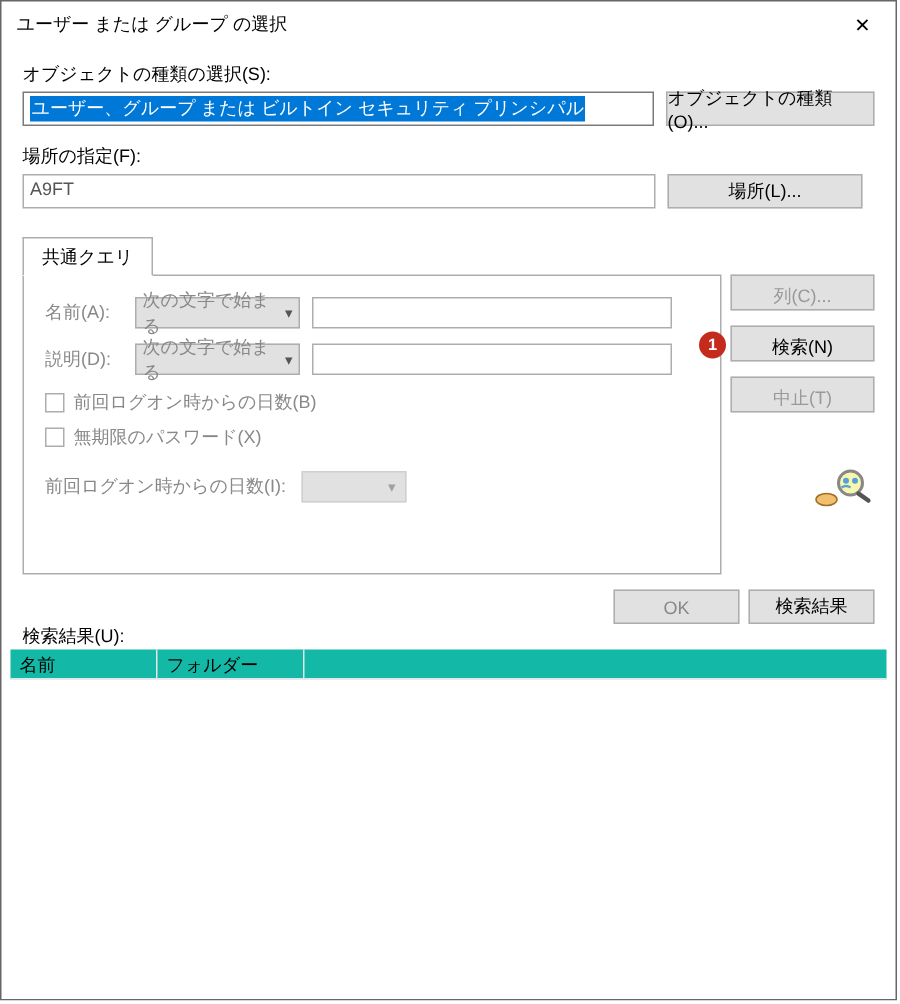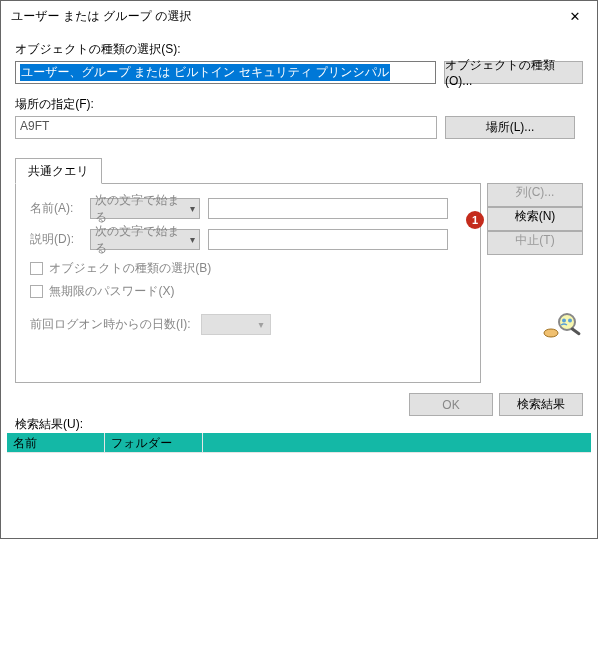--- a/index.html
+++ b/index.html
@@ -5,21 +5,21 @@
   html, body {
     margin: 0;
     padding: 0;
     font-family: "Yu Gothic UI", "Meiryo UI", "MS UI Gothic", sans-serif;
     font-size: 12px;
     background: #fff;
     color: #000;
   }
   .window {
     width: 598px;
-    height: 539px;
+    height: 667px;
     border: 1px solid #666;
     background: #fff;
     position: relative;
     box-sizing: border-box;
     overflow: hidden;
   }
   .titlebar {
     height: 30px;
     display: flex;
     align-items: center;
@@ -174,24 +174,25 @@
     top: 182px;
     right: 14px;
     width: 96px;
   }
   .right-btn {
     width: 96px;
     height: 24px;
     border: 1px solid #adadad;
     background: #e1e1e1;
     display: flex;
-    align-items: flex-start;
+    align-items: flex-end;
     justify-content: center;
     font-size: 12px;
     box-sizing: border-box;
+    margin-bottom: 10px;
     position: relative;
   }
   .right-btn.disabled { color:#999; }
   .badge {
     position: absolute;
     left: -22px;
     top: 3px;
     width: 18px; height: 18px;
     border-radius: 50%;
     background: #c42b1c;
@@ -311,21 +312,21 @@
           <div class="lbl">説明(D):</div>
           <div class="select">
             <span>次の文字で始まる</span>
             <span class="chev">▾</span>
           </div>
           <div class="small-input"></div>
         </div>
 
         <div class="chk-row">
           <div class="chk"></div>
-          <span>オブジェクトの種類の選択(B)</span>
+          <span>前回ログオン時からの日数(B)</span>
         </div>
         <div class="chk-row">
           <div class="chk"></div>
           <span>無期限のパスワード(X)</span>
         </div>
 
         <div class="days-row">
           <span>前回ログオン時からの日数(I):</span>
           <div class="days-select">
             <span class="chev">▾</span>

